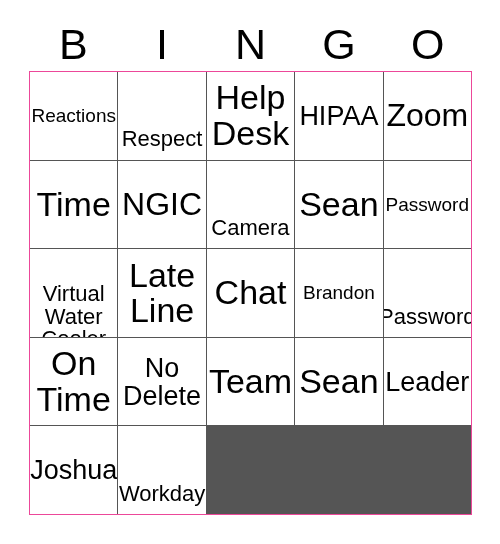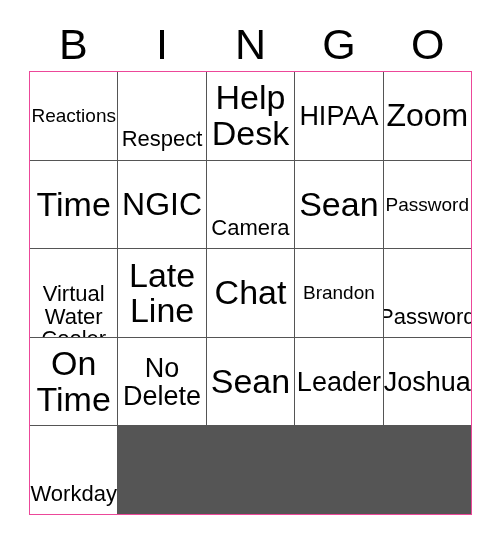--- a/index.html
+++ b/index.html
@@ -152,20 +152,23 @@
     <div class="cell">
       <span class="cell-text fs-xxl">On
 Time</span>
     </div>
     <div class="cell">
       <span class="cell-text fs-l">No
 Delete</span>
     </div>
 
     <div class="cell">
+      <span class="cell-text fs-xxl">Team</span>
+    </div>
+    <div class="cell">
       <span class="cell-text fs-xxl">Sean</span>
     </div>
     <div class="cell">
       <span class="cell-text fs-l">Leader</span>
     </div>
     <div class="cell">
       <span class="cell-text fs-l">Joshua</span>
     </div>
     <div class="cell">
       <span class="cell-text fs-m">Workday</span>

